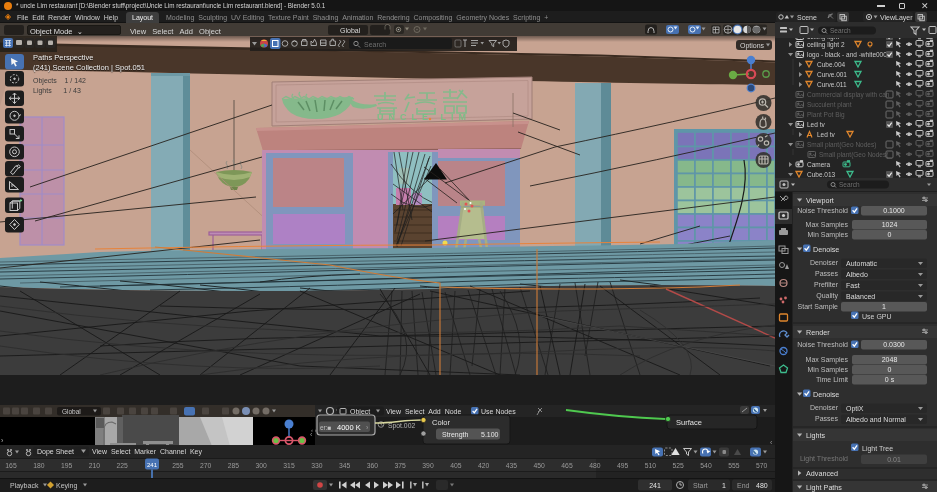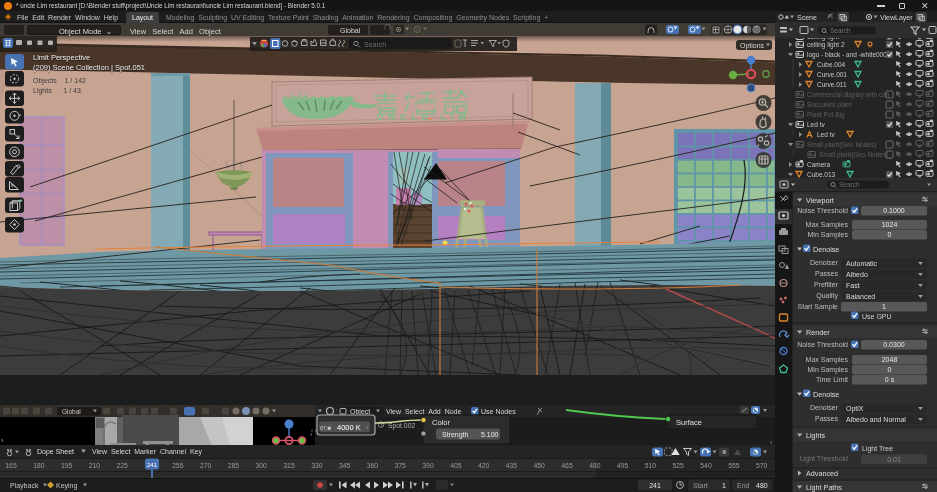--- a/index.html
+++ b/index.html
@@ -40,21 +40,21 @@
       <circle cx="869" cy="6" r="0.9" fill="#c5c5c5"></circle>
     <polygon points="873.5,4.5 877.5,4.5 875.5,7.5" fill="#9a9a9a"></polygon>
     <text x="880" y="8.5" font-size="7" fill="#d5d5d5" font-family="Liberation Sans, sans-serif">ViewLayer</text>
     <rect x="915" y="1" width="12" height="10" rx="2" fill="#3a3a3a"></rect>
       <rect x="918" y="3.5" width="4.5" height="4.5" fill="none" stroke="#c5c5c5" stroke-width="0.9"></rect>
       <rect x="919.8" y="5.2" width="4.5" height="4.5" fill="none" stroke="#c5c5c5" stroke-width="0.9"></rect>
   </svg>
 
   <div style="left:0;top:23px;width:775px;height:13px;background:#413b35;"></div>
   <div class="dd t" style="left:4px;top:25px;width:20px;height:10px;background:#23201d;"></div>
-  <div class="dd t" style="left:27px;top:24.5px;width:94px;height:10.5px;background:#23201d;border:1px solid #1a1814;color:#dfdfdf;font-size:7.5px;padding:2px 0 0 31px;">Object Mode&nbsp;&nbsp;⌄</div>
+  <div class="dd t" style="left:27px;top:24.5px;width:94px;height:10.5px;background:#23201d;border:1px solid #1a1814;color:#dfdfdf;font-size:7.5px;padding:2px 0 0 2px;">Object Mode&nbsp;&nbsp;⌄</div>
   <div class="t" style="left:130px;top:28px;font-size:7.5px;color:#d8d8d8;">View&nbsp;&nbsp;&nbsp;Select&nbsp;&nbsp;&nbsp;Add&nbsp;&nbsp;&nbsp;Object</div>
   <div class="dd t" style="left:328px;top:24.5px;width:40px;height:10.5px;background:#23201d;font-size:7px;padding:2px 0 0 12px;">Global</div>
   <div class="dd t" style="left:370px;top:24.5px;width:20px;height:10.5px;background:#23201d;"></div>
 
   <svg width="937" height="14" viewBox="0 0 937 14" style="position:absolute;left:0;top:22px;">
     <g fill="none" stroke="#8a8578" stroke-width="1">
       <path d="M385,4.5 q0,-2 2.5,-2 q2.5,0 2.5,2 l0,3 m-5,-3 l0,3" opacity="0.6"></path>
       <rect x="394" y="3" width="10" height="9" rx="2" fill="#2a2723" stroke="none"></rect>
       <circle cx="398.5" cy="7.5" r="2.2"></circle>
         <circle cx="398.5" cy="7.5" r="0.8" fill="#b5b5b5" stroke="none"></circle>
@@ -460,22 +460,22 @@
         <path d="M506,4 l3,1 v3.2 q0,2 -3,3 q-3,-1 -3,-3 V5 Z"></path>
       </g>
     </g>
     <g>
       <rect x="736" y="4" width="36" height="10" rx="3" fill="#2a2622" opacity="0.95"></rect>
       <text x="740" y="11.5" font-size="7" fill="#d5d5d5" font-family="Liberation Sans, sans-serif">Options</text>
       <polygon points="766,7.5 770,7.5 768,10.5" fill="#9a9a9a"></polygon>
     </g>
   </svg>
 
-  <div class="t" style="left:33px;top:18px;font-size:7.5px;color:#f0f0f0;text-shadow:0 1px 1px rgba(0,0,0,0.7);">Limit Perspective</div>
-  <div class="t" style="left:33px;top:28px;font-size:7.5px;color:#f0f0f0;text-shadow:0 1px 1px rgba(0,0,0,0.7);">(209) Scene Collection | Spot.051</div>
+  <div class="t" style="left:33px;top:18px;font-size:7.5px;color:#f0f0f0;text-shadow:0 1px 1px rgba(0,0,0,0.7);">Paths Perspective</div>
+  <div class="t" style="left:33px;top:28px;font-size:7.5px;color:#f0f0f0;text-shadow:0 1px 1px rgba(0,0,0,0.7);">(241) Scene Collection | Spot.051</div>
   <div class="t" style="left:33px;top:41px;font-size:7px;color:#3b3b3b;">Objects&nbsp;&nbsp;&nbsp;&nbsp;1 / 142</div>
   <div class="t" style="left:33px;top:51px;font-size:7px;color:#3b3b3b;">Lights&nbsp;&nbsp;&nbsp;&nbsp;&nbsp;&nbsp;1 / 43</div>
 
   <svg width="34" height="190" viewBox="0 0 34 190" style="position:absolute;left:0;top:14px;">
     <rect x="5" y="4" width="19" height="15.5" rx="3" fill="#4772b3"></rect>
     <polygon points="11,8 18,11.5 15,12.4 16.8,15.8 15.3,16.6 13.6,13.2 11.5,15" fill="#f5f5f5"></polygon>
     <g fill="#1d1d1d">
       <rect x="5" y="21" width="19" height="15.5" rx="3"></rect>
       <rect x="5" y="40.5" width="19" height="15.5" rx="3"></rect>
       <rect x="5" y="58" width="19" height="15.5" rx="3"></rect>

